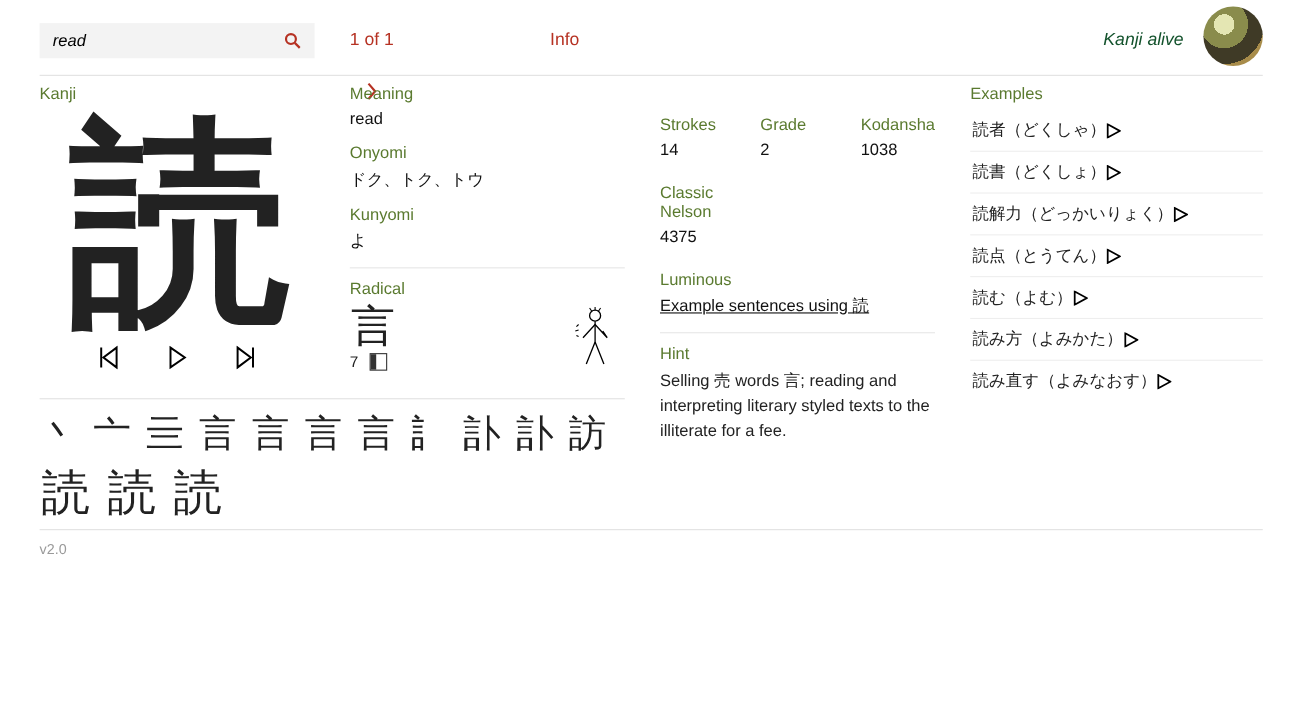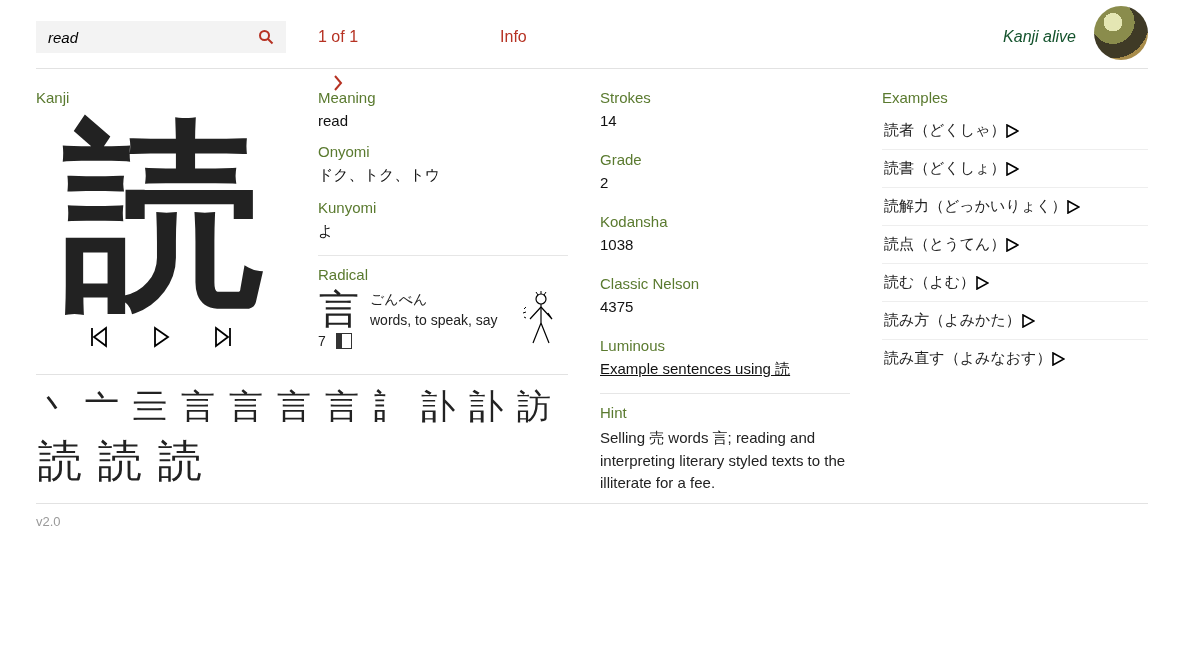--- a/index.html
+++ b/index.html
@@ -72,21 +72,21 @@
     background: radial-gradient(circle at 35% 30%, #e4e6b3 0 18%, #8a8c4c 18% 42%, #3f3a26 42% 70%, #a88c4a 70% 100%);
     position: relative;
     top: -4px;
   }
   
   .cols {
     display: flex;
     gap: 32px;
     border-top: 1px solid #e2e2e2;
     border-bottom: 1px solid #e2e2e2;
-    padding-top: 20px;
+    padding-top: 8px;
   }
   .col1 { width: 250px; }
   .col2 { width: 250px; }
   .col3 { width: 250px; }
   .col4 { flex: 1; }
   .label {
     color: #5a7a2f;
     font-size: 15px;
     margin-bottom: 6px;
   }
@@ -149,22 +149,23 @@
     background:#333;
   }
   .mnemonic {
     width: 46px; height: 58px;
     margin-left: auto;
     margin-right: 4px;
   }
   
   .info-grid {
     display: grid;
-    grid-template-columns: 1fr;
+    grid-template-columns: 1fr 1fr 1fr;
     gap: 0 24px;
+    margin-top: 28px;
   }
   
   .examples-list { margin-top: 2px; }
   .ex-row {
     display: flex;
     align-items: center;
     border-bottom: 1px solid #eee;
     padding: 9px 2px;
     font-size: 15px;
   }
@@ -284,24 +285,20 @@
           <div class="section">
             <div class="label">Radical</div>
             <div class="radical-row">
               <div>
                 <div class="radical-glyph">言</div>
                 <div class="radical-sub">
                   <span>7</span>
                   <span class="radpos"></span>
                 </div>
               </div>
-              <div class="radical-text">
-                <div>ごんべん</div>
-                <div>words, to speak, say</div>
-              </div>
               <div class="mnemonic">
                 <svg viewBox="0 0 46 58" width="46" height="58">
                   <circle cx="23" cy="10" r="5" fill="none" stroke="#000" stroke-width="1.2"></circle>
                   <path d="M20 6 l-2 -3 M23 5 l0 -3 M26 6 l2 -3" stroke="#000" stroke-width="1"></path>
                   <path d="M23 15 L23 34" stroke="#000" stroke-width="1.2"></path>
                   <path d="M23 18 L12 30 M23 18 L34 30 L30 24" stroke="#000" stroke-width="1.2" fill="none"></path>
                   <path d="M23 34 L15 54 M23 34 L31 54" stroke="#000" stroke-width="1.2"></path>
                   <path d="M6 20 l2 -2 M5 24 l3 -1 M6 28 l2 1" stroke="#000" stroke-width="1"></path>
                 </svg>
               </div>

